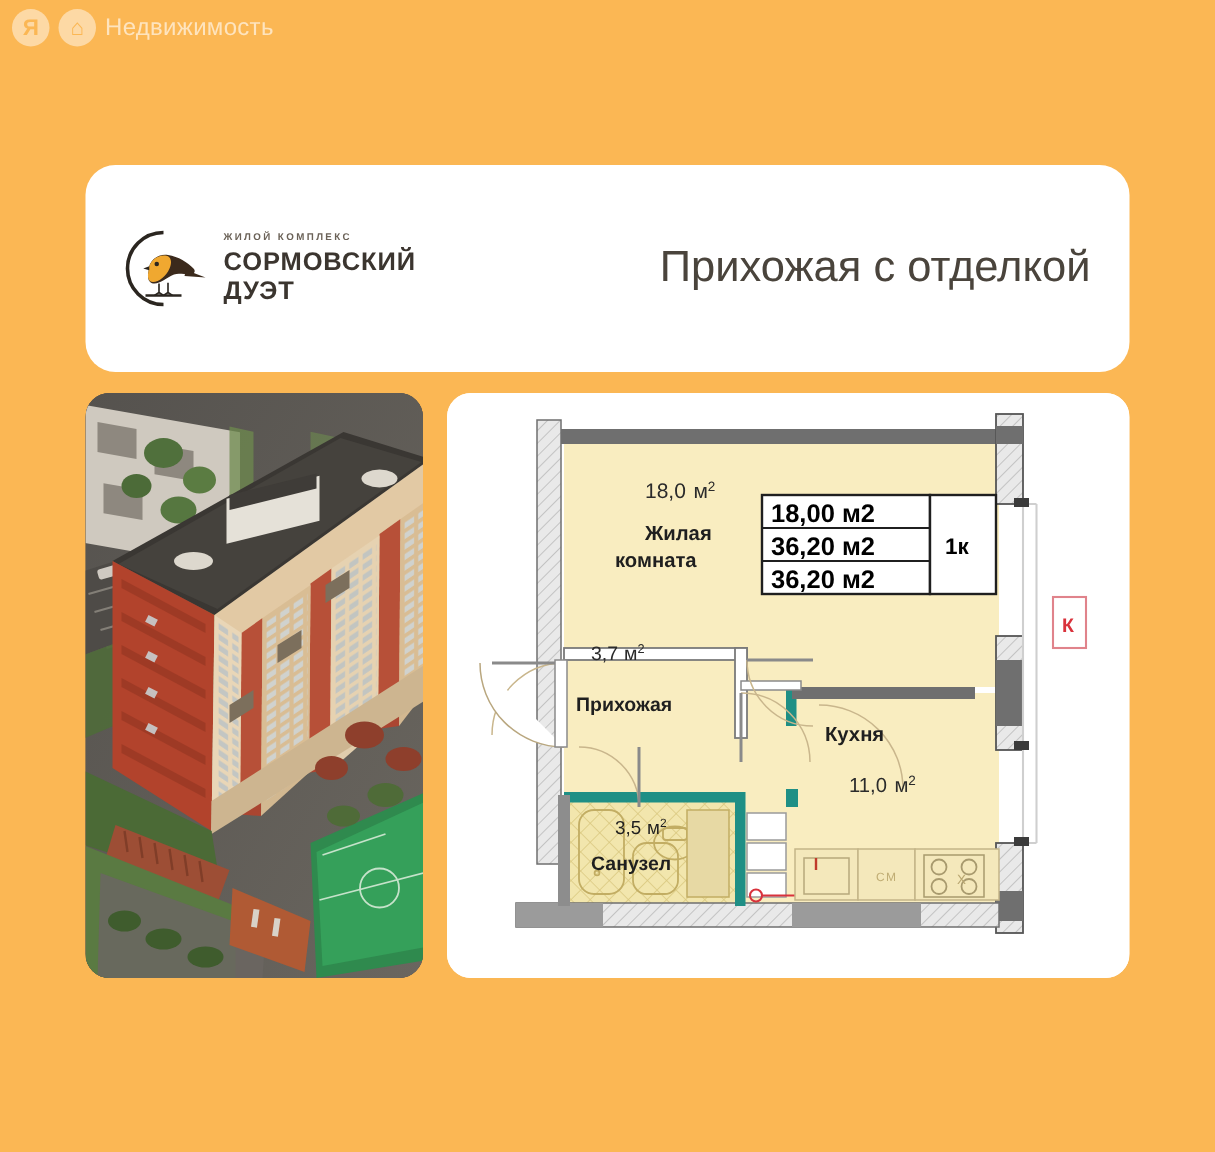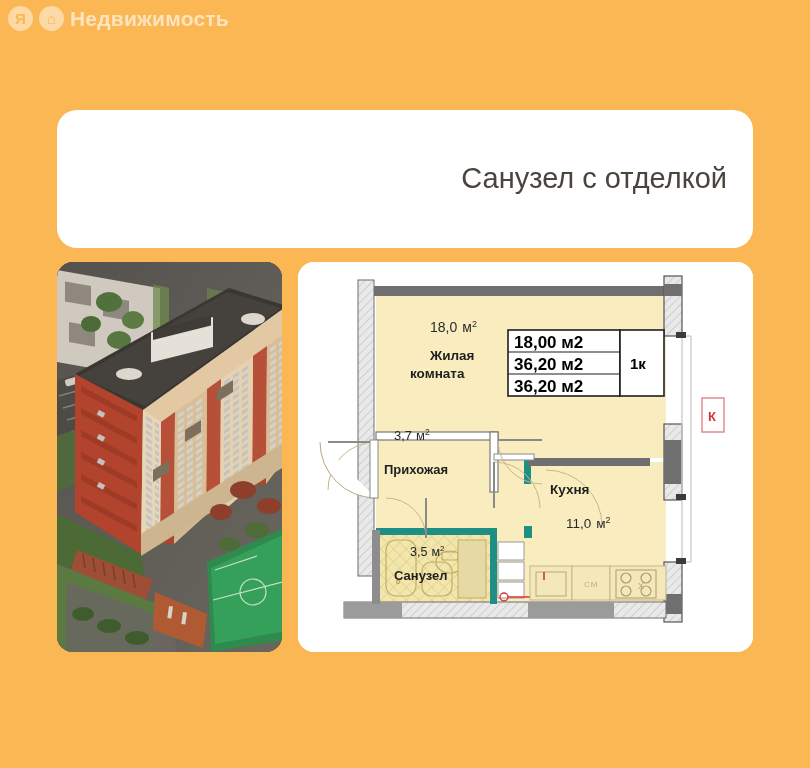--- a/index.html
+++ b/index.html
@@ -15,21 +15,21 @@
     display:flex;align-items:center;gap:6px;
     pointer-events:none;
   }
   .wm-circle{
     width:25px;height:25px;border-radius:50%;
     background:rgba(255,255,255,.48);
     display:flex;align-items:center;justify-content:center;
     font-size:15px;font-weight:bold;color:#fbb754;
   }
   #wm-text{
-    font-size:21px;font-weight:bold;
+    font-size:16px;font-weight:normal;
     color:rgba(255,255,255,.62);
     letter-spacing:.2px;
   }
   
   #header-card{
     position:absolute;left:57px;top:110px;width:696px;height:138px;
     background:#ffffff;border-radius:20px;
     display:flex;align-items:center;
   }
   #brand{
@@ -67,23 +67,52 @@
 <body>
 
 <div id="watermark">
   <div class="wm-circle">Я</div>
   <div class="wm-circle">⌂</div>
   <div id="wm-text">Недвижимость</div>
 </div>
 
 <div id="header-card">
 
+  <div id="brand">
+    <div id="brand-mark">
+      <svg viewBox="0 0 60 60" width="60" height="60">
+        <path d="M30 6 A24 24 0 1 0 30 54" fill="none" stroke="#2b2620" stroke-width="2.4"></path>
+
+        <path d="M20 32 C20 24 27 20 33 21 C40 22 46 26 50 30 C52 32 50 34 47 34
+                 C44 34 40 33 37 34 C32 36 28 40 24 40 C20 40 19 36 20 32 Z" fill="#3b2a1c"></path>
+
+        <path d="M20 32 C20 25 26 20.5 32 21.5 C35 22 36 26 34 30
+                 C32 35 27 39 23 39 C20 39 19 36 20 32 Z" fill="#f0a830"></path>
+
+        <path d="M45 31 L58 36 L44 35 Z" fill="#3b2a1c"></path>
+
+        <circle cx="25.5" cy="27" r="1.5" fill="#2b2620"></circle>
+
+        <path d="M20.5 28.5 L16.5 30 L20.5 31.2 Z" fill="#2b2620"></path>
+
+        <path d="M27 40 L27 46 M27 46 L24 48 M27 46 L30 48
+                 M33 39.5 L33 46 M33 46 L30 48 M33 46 L36 48" stroke="#2b2620" stroke-width="1.1" fill="none"></path>
+
+        <path d="M18 48 L42 48" stroke="#2b2620" stroke-width="1.6"></path>
+      </svg>
+    </div>
+    <div id="brand-text">
+      <div id="brand-eyebrow">ЖИЛОЙ КОМПЛЕКС</div>
+      <div id="brand-name-1">СОРМОВСКИЙ</div>
+      <div id="brand-name-2">ДУЭТ</div>
+    </div>
+  </div>
 
   <div id="headline">
-    <span>Санузел с отделкой</span>
+    <span>Прихожая с отделкой</span>
   </div>
 </div>
 
 <div id="photo-card">
   <svg viewBox="0 0 225 390" width="225" height="390">
     <defs>
       <linearGradient id="asphalt" x1="0" y1="0" x2="1" y2="1">
         <stop offset="0" stop-color="#55524e"></stop>
           <stop offset="1" stop-color="#6a665f"></stop>
       </linearGradient>

